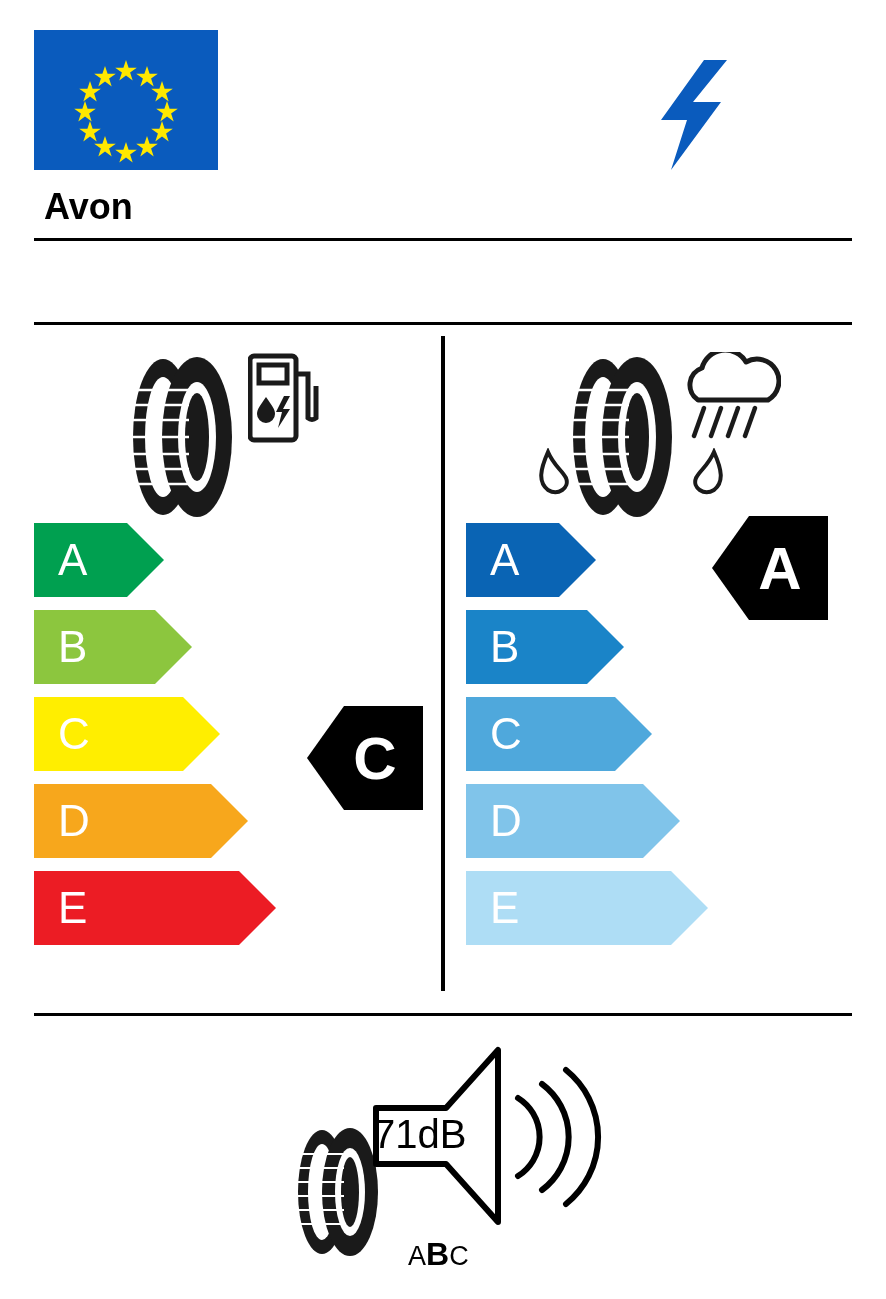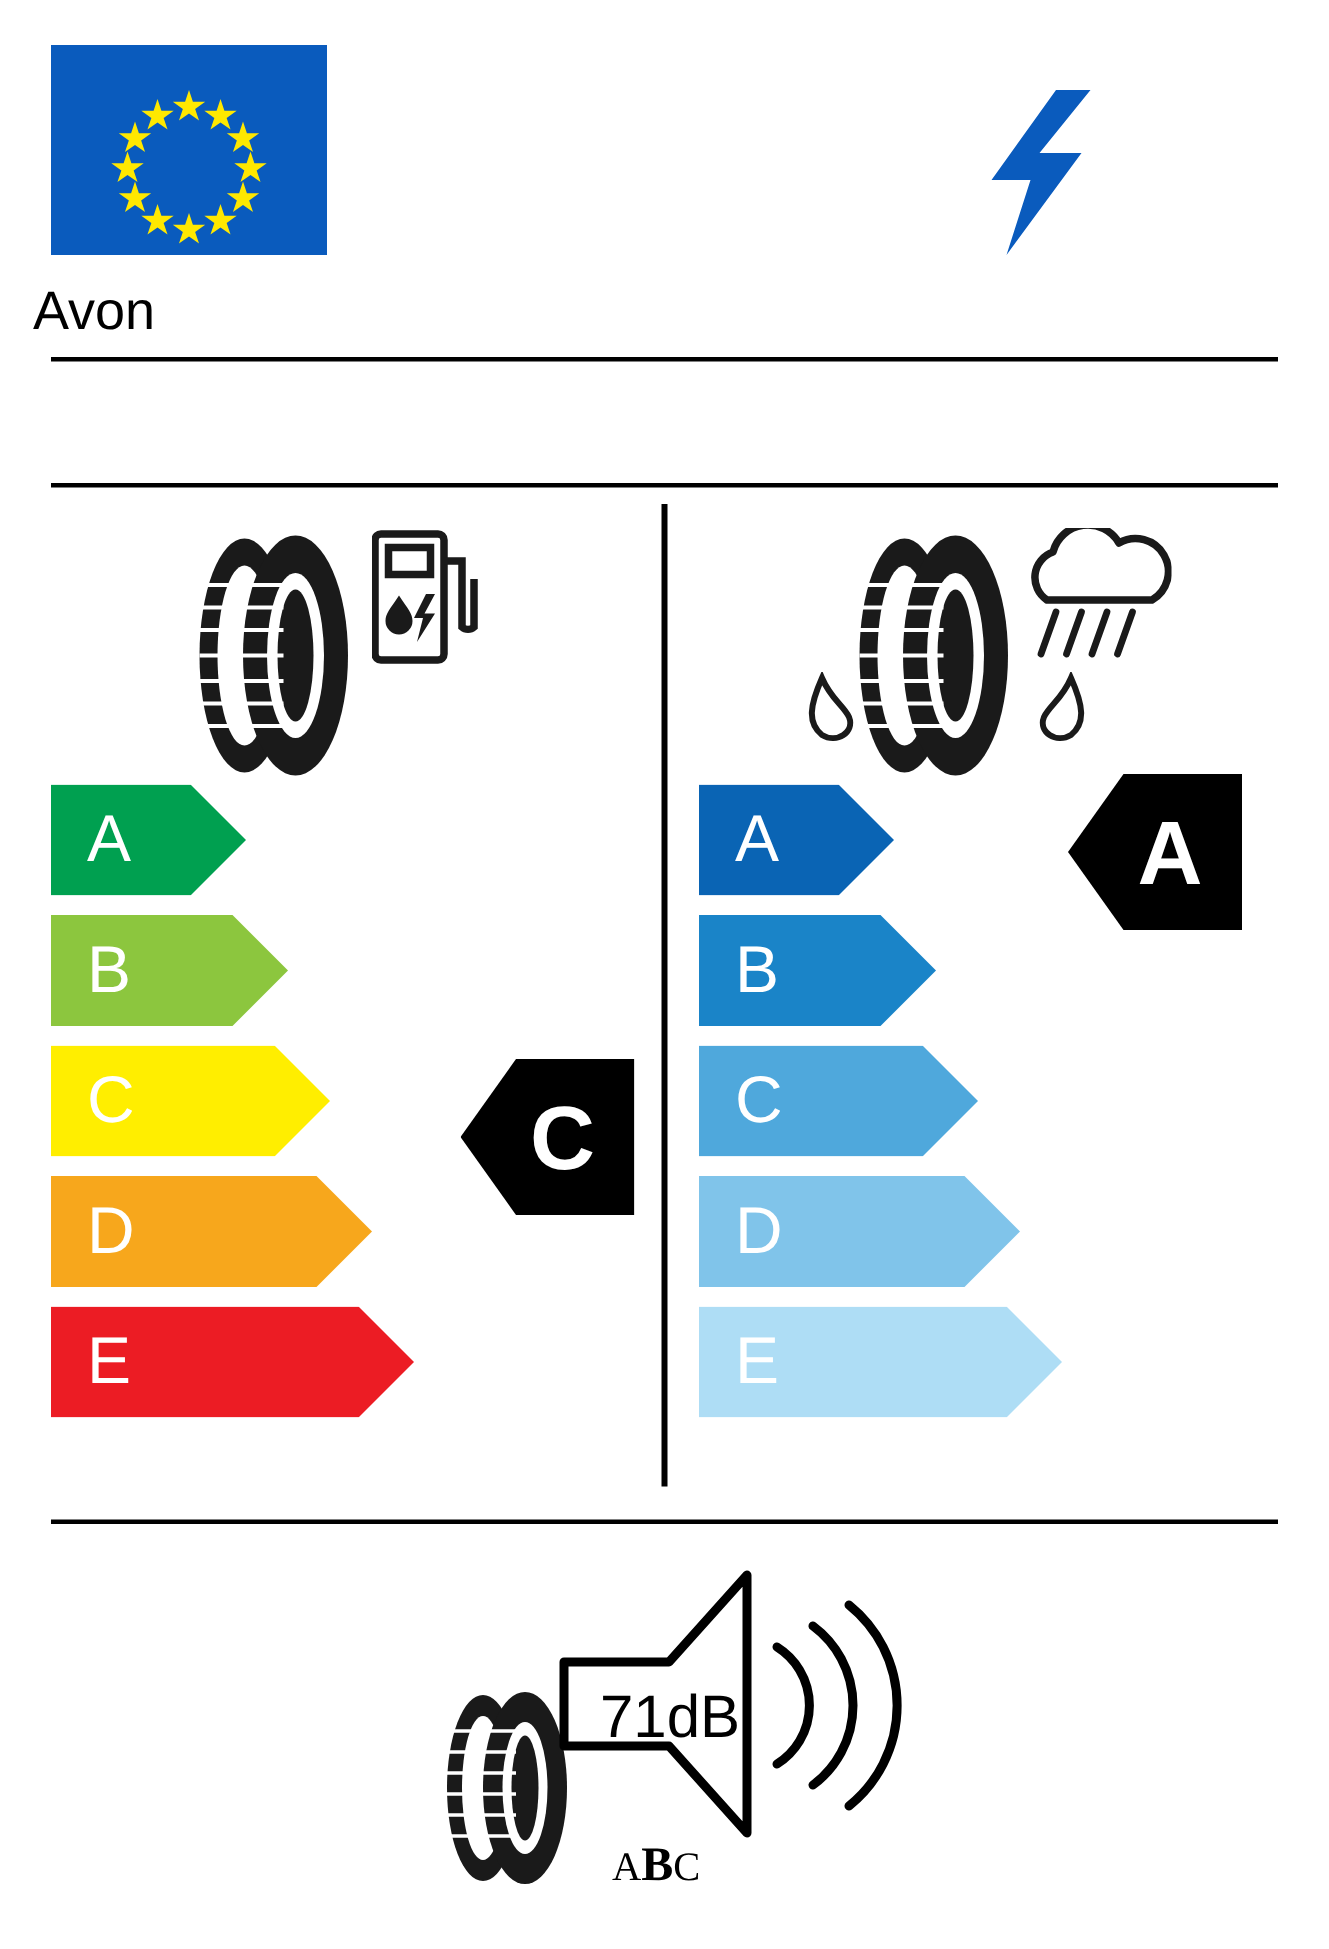--- a/index.html
+++ b/index.html
@@ -19,22 +19,22 @@
     position:absolute;left:215px;top:28px;
     font-size:108px;line-height:108px;
     font-weight:bold;color:#0a5bbd;
     letter-spacing:-2px;
     font-family:"Liberation Sans", sans-serif;
   }
   .bolt{position:absolute;left:615px;top:30px;width:80px;height:110px;}
 
   
   .brand{
-    position:absolute;left:22px;top:186px;
-    font-size:36px;font-weight:normal;color:#000;
+    position:absolute;left:44px;top:186px;
+    font-size:36px;font-weight:bold;color:#000;
   }
   .rule{position:absolute;background:#000;}
   .rule-top{left:34px;top:238px;width:818px;height:3px;}
   .rule-second{left:34px;top:322px;width:818px;height:3px;}
   .rule-bottom{left:34px;top:1013px;width:818px;height:3px;}
   .divider-vert{position:absolute;left:441px;top:336px;width:4px;height:655px;background:#000;}
 
   
   .grade-list{position:absolute;}
   .grade-row{position:relative;height:78px;margin-bottom:9px;}
@@ -73,29 +73,28 @@
   
   .icon-fuel-tyre{position:absolute;left:125px;top:355px;width:115px;height:165px;}
   .icon-pump{position:absolute;left:248px;top:352px;width:72px;height:92px;}
   .icon-wet-tyre{position:absolute;left:565px;top:355px;width:115px;height:165px;}
   .icon-cloud{position:absolute;left:676px;top:352px;width:105px;height:98px;}
   .splash{position:absolute;}
 
   
   .noise-wrap{position:absolute;left:280px;top:1040px;width:330px;height:230px;}
   .db-text{
-    position:absolute;left:120px;top:72px;
+    position:absolute;left:93px;top:72px;
     font-size:40px;color:#000;
     font-family:"Liberation Sans", sans-serif;
-    margin-top:11px;
   }
   .noise-classes{
-    position:absolute;left:128px;top:184px;
+    position:absolute;left:128px;top:196px;
     font-size:27px;color:#000;
-    font-family:Liberation Serif, serif;
+    font-family:Liberation Sans, sans-serif;
   }
   .noise-classes .active{font-size:32px;font-weight:bold;}
 </style>
 </head>
 <body>
 
 <div class="label-root">
 
   <div class="header">
     <div class="eu-flag">

